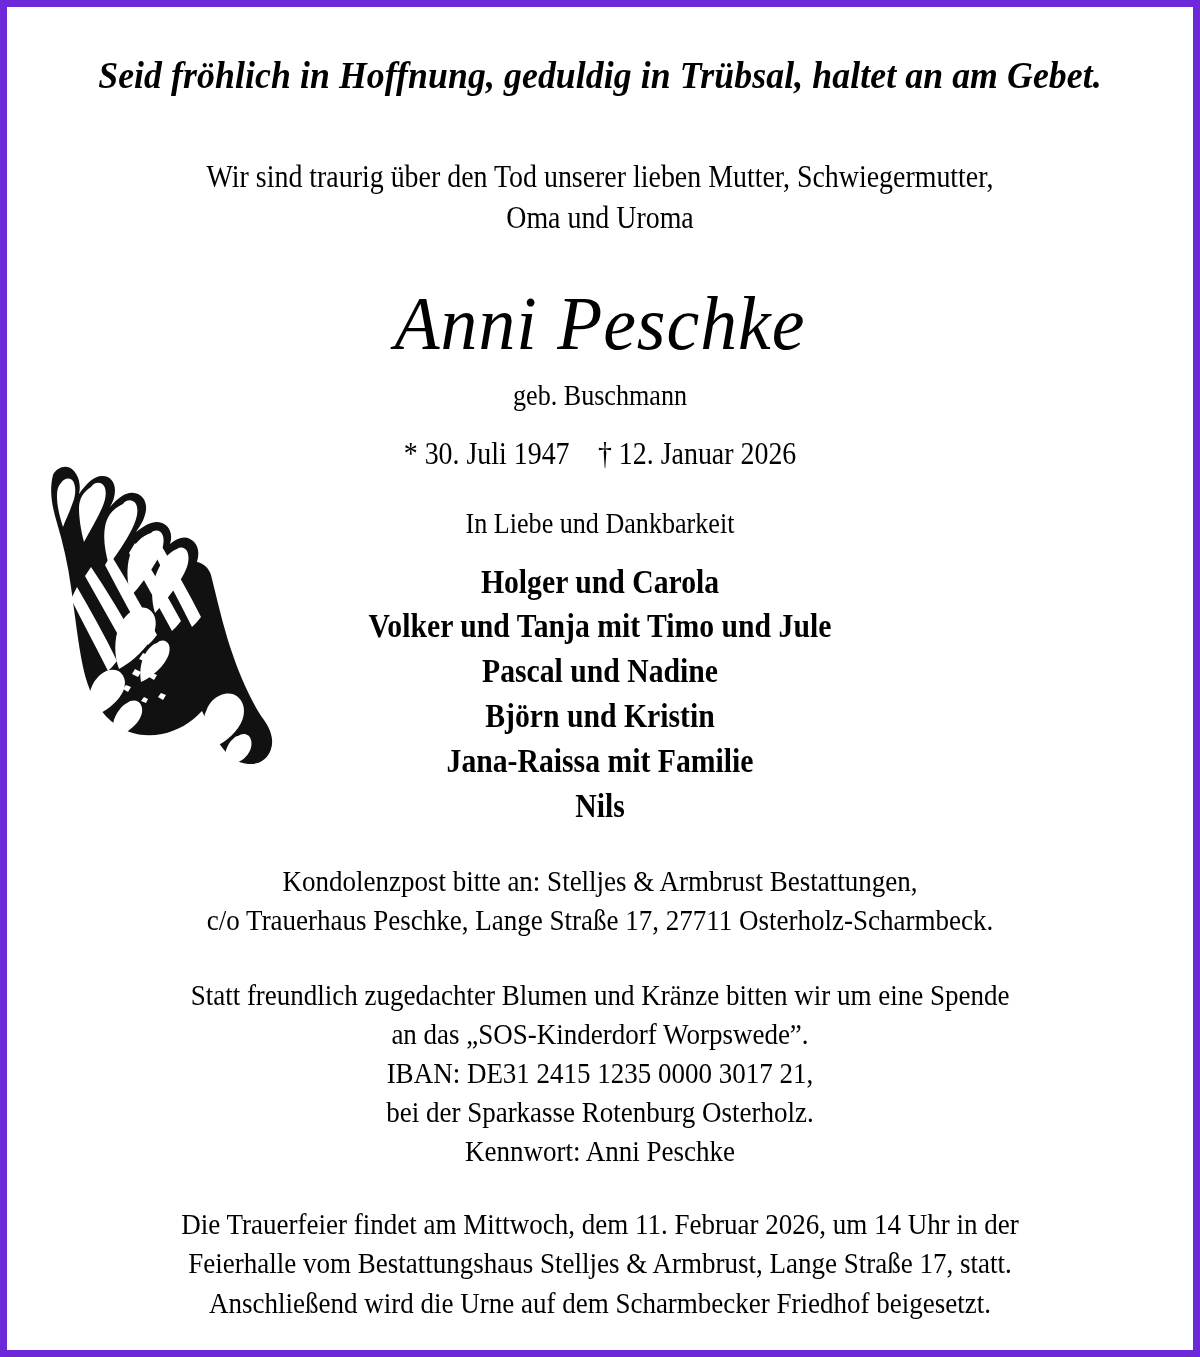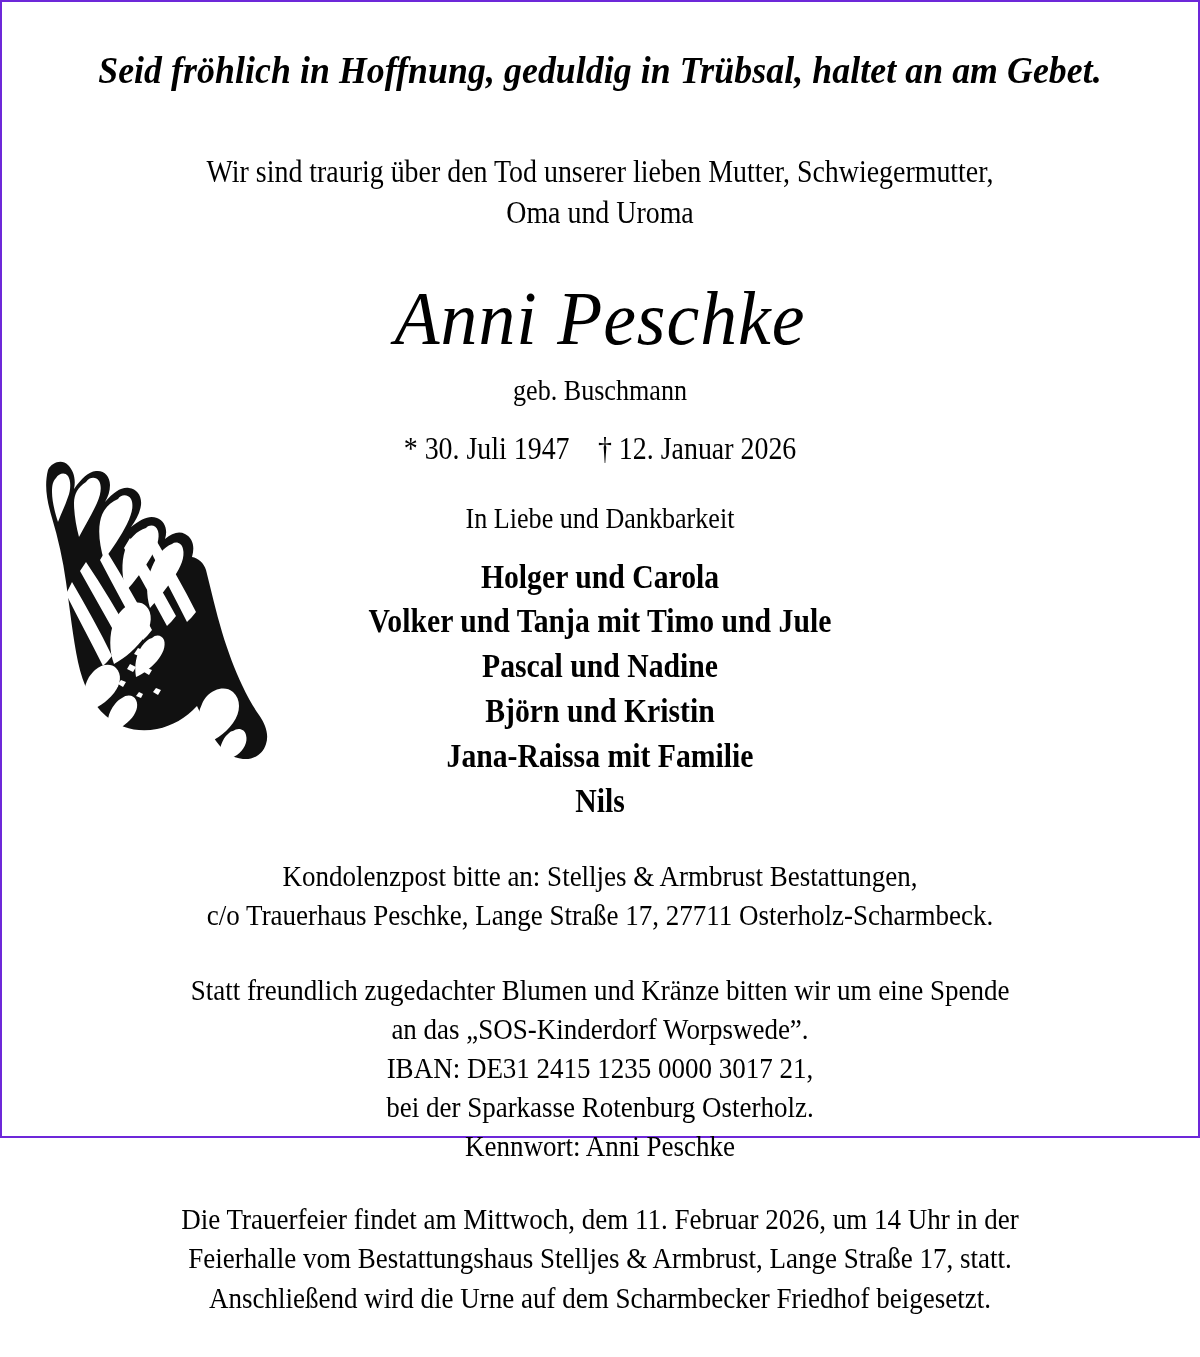--- a/index.html
+++ b/index.html
@@ -13,23 +13,23 @@
     font-family: "Liberation Serif", "DejaVu Serif", serif;
     color: #000000;
     overflow: hidden;
   }
 
   
   #notice {
     position: relative;
     box-sizing: border-box;
     width: 1200px;
-    height: 1138px;
+    height: 1357px;
     background: #ffffff;
-    border: 2px solid #6d28d9;
+    border: 7px solid #6d28d9;
   }
 
   #page {
     position: relative;
     box-sizing: border-box;
     width: 100%;
     height: 100%;
     background: #ffffff;
     padding: 0;
   }

